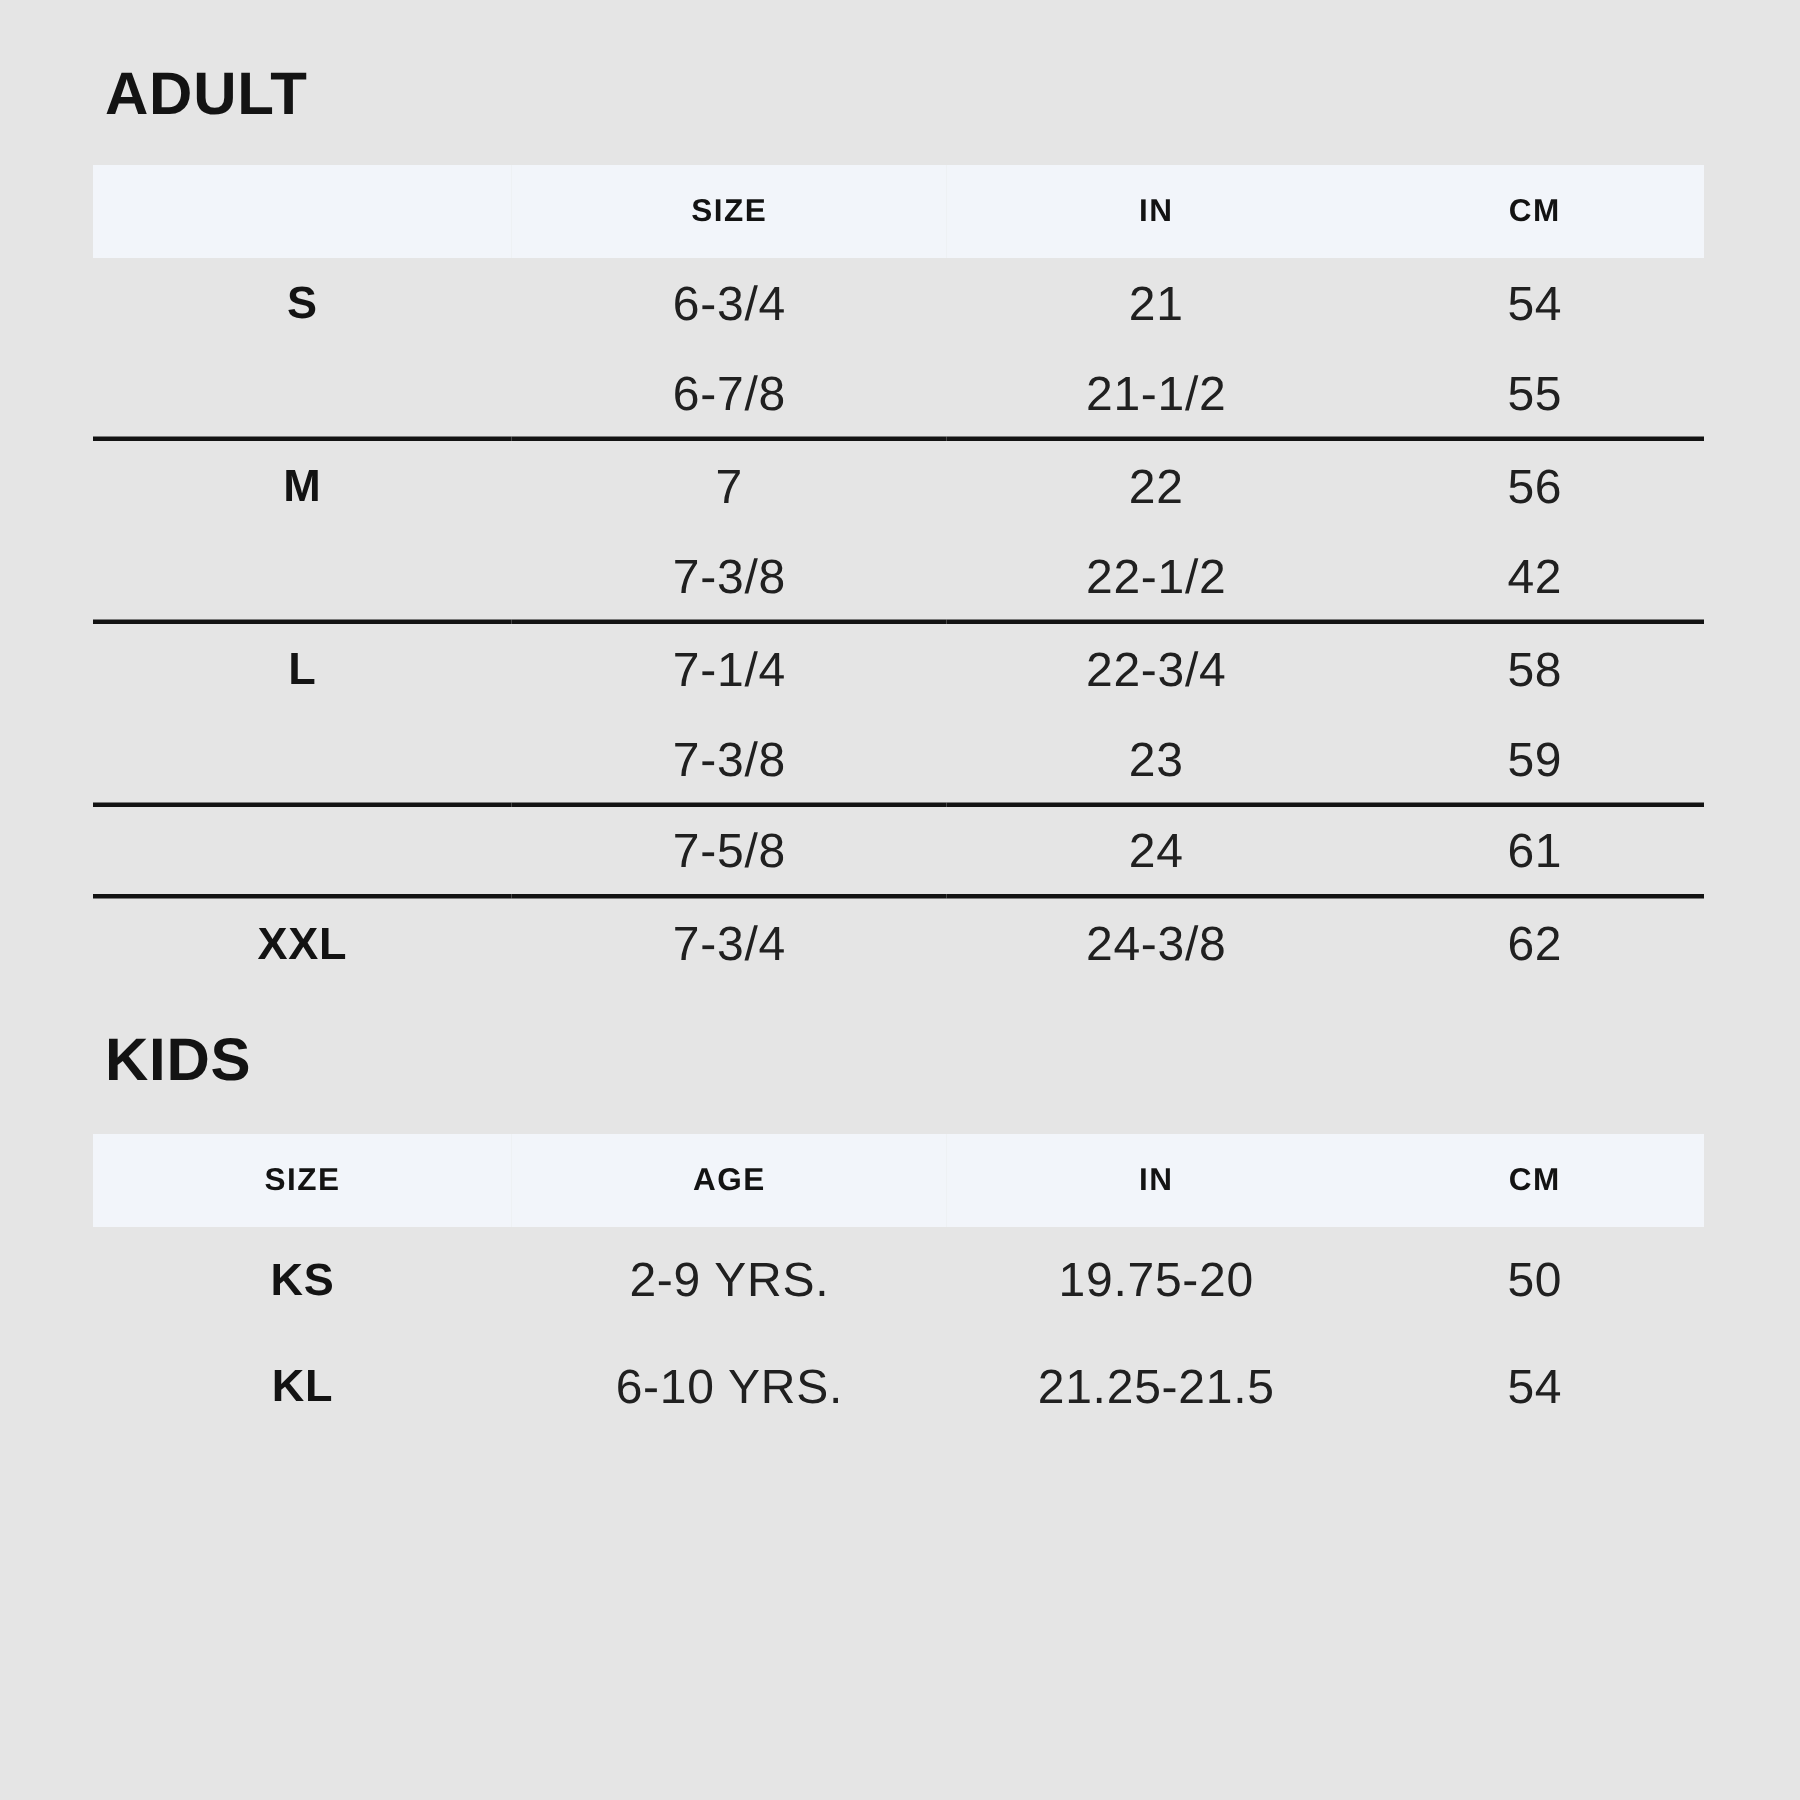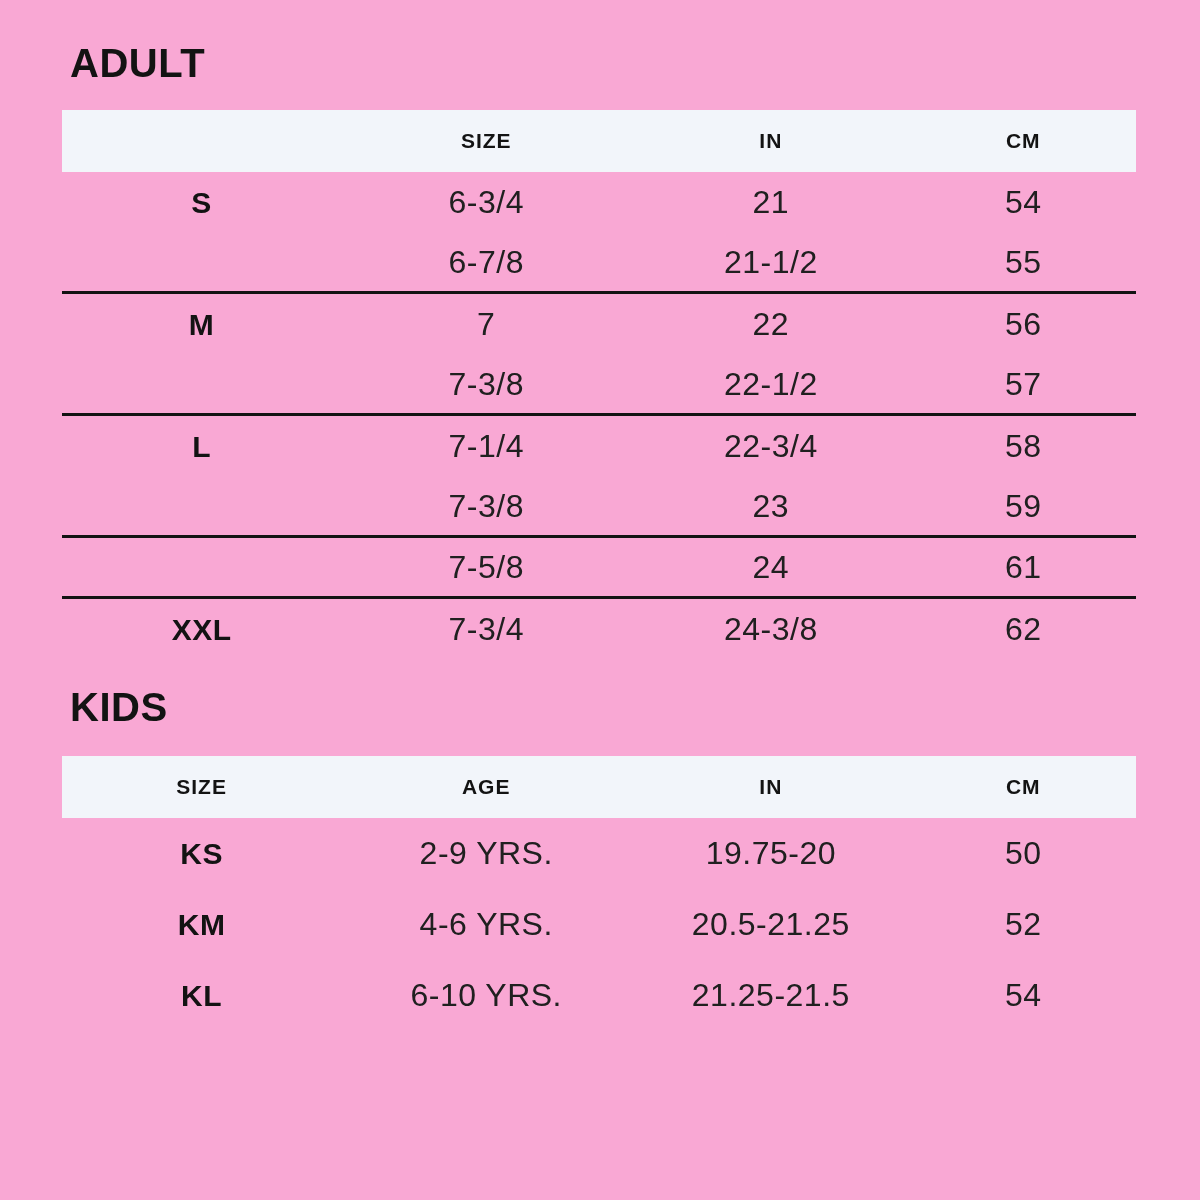--- a/index.html
+++ b/index.html
@@ -5,21 +5,21 @@
   * { margin: 0; padding: 0; box-sizing: border-box; }
   html, body {
     width: 1200px; height: 1200px;
     background: #ffffff;
     font-family: "Liberation Sans", sans-serif;
   }
   .page {
     width: 1200px; height: 1200px;
     padding-top: 42px;
     overflow: hidden;
-    background: #f9a8d4;
+    background: #e5e5e5;
   }
   .section-title {
     margin: 0 0 0 70px;
     font-size: 40px;
     line-height: 42px;
     font-weight: 700;
     letter-spacing: 0.5px;
     color: #131313;
   }
   .section-title.kids { margin-top: 26px; }
@@ -107,21 +107,21 @@
       <tr>
         <td class="lbl">M</td>
         <td class="val">7</td>
         <td class="val">22</td>
         <td class="val">56</td>
       </tr>
       <tr class="group-end">
         <td class="lbl"></td>
         <td class="val">7-3/8</td>
         <td class="val">22-1/2</td>
-        <td class="val">57</td>
+        <td class="val">42</td>
       </tr>
       <tr>
         <td class="lbl">L</td>
         <td class="val">7-1/4</td>
         <td class="val">22-3/4</td>
         <td class="val">58</td>
       </tr>
       <tr class="group-end">
         <td class="lbl"></td>
         <td class="val">7-3/8</td>
@@ -161,26 +161,20 @@
       </tr>
     </thead>
     <tbody>
       <tr>
         <td class="lbl">KS</td>
         <td class="val">2-9 YRS.</td>
         <td class="val">19.75-20</td>
         <td class="val">50</td>
       </tr>
       <tr>
-        <td class="lbl">KM</td>
-        <td class="val">4-6 YRS.</td>
-        <td class="val">20.5-21.25</td>
-        <td class="val">52</td>
-      </tr>
-      <tr>
         <td class="lbl">KL</td>
         <td class="val">6-10 YRS.</td>
         <td class="val">21.25-21.5</td>
         <td class="val">54</td>
       </tr>
     </tbody>
   </table>
 
 </div>
 

